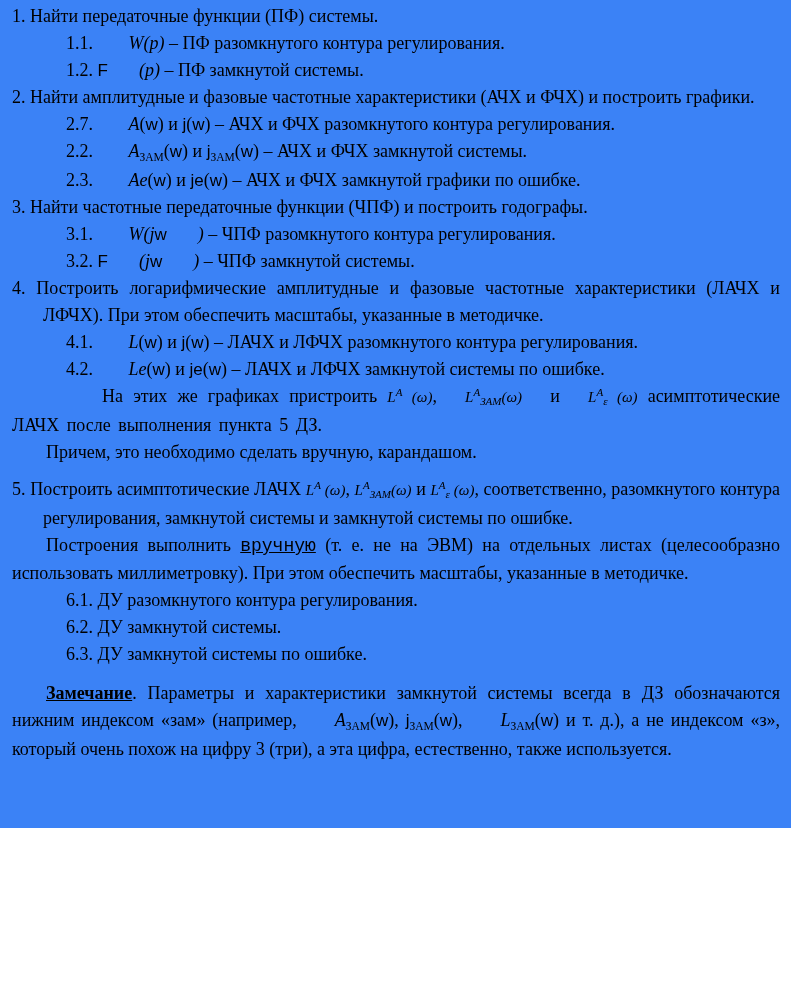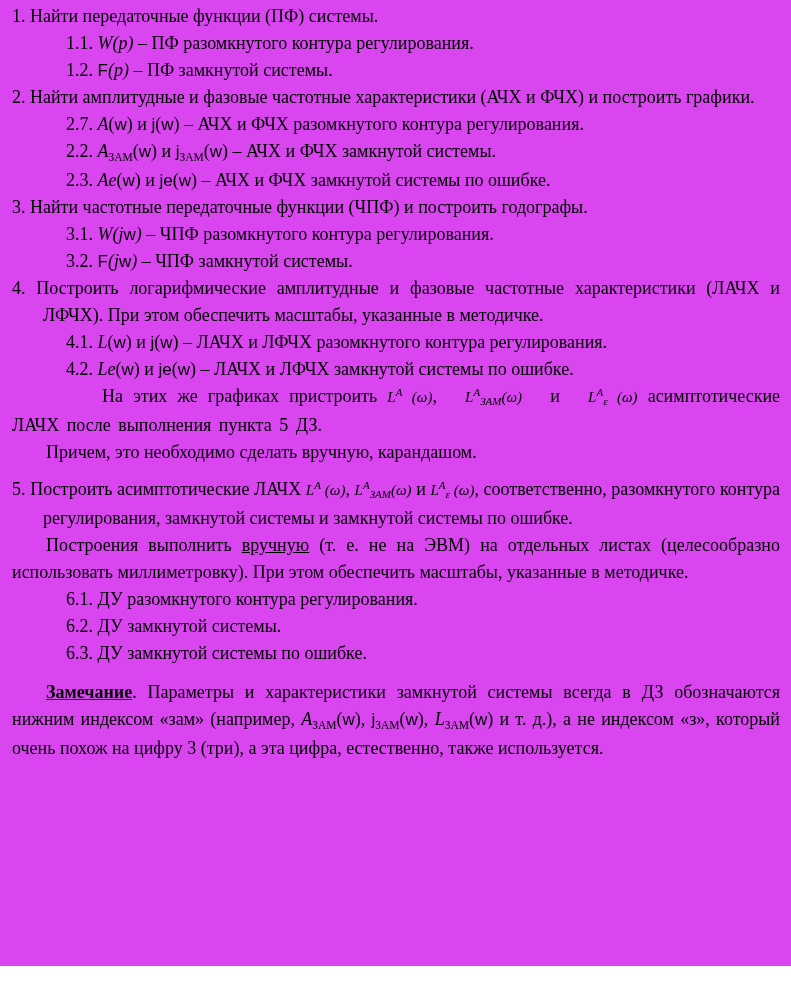--- a/index.html
+++ b/index.html
@@ -1,62 +1,62 @@
 <!DOCTYPE html>
 <html lang="ru"><head>
 <meta charset="utf-8">
 <style>
   html, body { margin: 0; padding: 0; background: #ffffff; }
   main {
     width: 791px;
-    height: 966px;
+    height: 828px;
     box-sizing: border-box;
     padding: 3px 11px 4px 12px;
     overflow: hidden;
     font-family: "Liberation Serif", serif;
     font-size: 18px;
     color: #000000;
-    background: #d946ef;
+    background: #3b82f6;
   }
   p {
     margin: 0;
     line-height: 27px;
     text-align: justify;
   }
   
   .p-item   { padding-left: 31px; text-indent: -31px; }
   .p-sub    { margin-left: 54px; text-align: left; }
   .p-ind    { text-indent: 34px; }
   .p-bigind { text-indent: 90px; word-spacing: 3px; }
   
   .sp-s { }
   .sp-m { margin-top: 10px; }
   .sp-l { margin-top: 12px; }
   
-  .s-i   { font-style: italic; }
+  .s-i   { font-style: italic; margin-left: 31px; }
   .s-n   { font-family: "Liberation Sans", sans-serif; font-size: 17px; }
-  .s-u   { text-decoration: underline; }
+  .s-u   { text-decoration: underline; font-family: Liberation Mono, monospace; }
   .s-bu  { font-weight: bold; text-decoration: underline; }
   .s-sub { font-size: 11.5px; position: relative; top: 3.5px; }
   .s-m    { font-style: italic; font-size: 15px; }
   .s-msup { font-style: italic; font-size: 11px; position: relative; top: -6px; }
   .s-msub { font-style: italic; font-size: 11px; position: relative; top: 3px; }
 </style>
 </head>
 <body>
 
 <main>
   <section>
       <p class="p-item"><span>1. Найти передаточные функции (ПФ) системы.</span></p>
       <p class="p-sub"><span>1.1. </span><span class="s-i">W(p)</span><span> – ПФ разомкнутого контура регулирования.</span></p>
       <p class="p-sub"><span>1.2. </span><span class="s-n">F</span><span class="s-i">(p)</span><span> – ПФ замкнутой системы.</span></p>
       <p class="p-item sp-s"><span>2. Найти амплитудные и фазовые частотные характеристики (АЧХ и ФЧХ) и построить графики.</span></p>
       <p class="p-sub"><span>2.7. </span><span class="s-i">A</span><span>(</span><span class="s-n">w</span><span>) и </span><span class="s-n">j</span><span>(</span><span class="s-n">w</span><span>) – АЧХ и ФЧХ разомкнутого контура регулирования.</span></p>
       <p class="p-sub"><span>2.2. </span><span class="s-i">A</span><span class="s-sub">ЗАМ</span><span>(</span><span class="s-n">w</span><span>) и </span><span class="s-n">j</span><span class="s-sub">ЗАМ</span><span>(</span><span class="s-n">w</span><span>) – АЧХ и ФЧХ замкнутой системы.</span></p>
-      <p class="p-sub"><span>2.3. </span><span class="s-i">Ae</span><span>(</span><span class="s-n">w</span><span>) и </span><span class="s-n">je</span><span>(</span><span class="s-n">w</span><span>) – АЧХ и ФЧХ замкнутой системы по ошибке.</span></p>
+      <p class="p-sub"><span>2.3. </span><span class="s-i">Ae</span><span>(</span><span class="s-n">w</span><span>) и </span><span class="s-n">je</span><span>(</span><span class="s-n">w</span><span>) – АЧХ и ФЧХ замкнутой графики по ошибке.</span></p>
       <p class="p-item sp-s"><span>3. Найти частотные передаточные функции (ЧПФ) и построить годографы.</span></p>
       <p class="p-sub"><span>3.1. </span><span class="s-i">W(j</span><span class="s-n">w</span><span class="s-i">)</span><span> – ЧПФ разомкнутого контура регулирования.</span></p>
       <p class="p-sub"><span>3.2. </span><span class="s-n">F</span><span class="s-i">(j</span><span class="s-n">w</span><span class="s-i">)</span><span> – ЧПФ замкнутой системы.</span></p>
       <p class="p-item sp-s"><span>4. Построить логарифмические амплитудные и фазовые частотные характеристики (ЛАЧХ и ЛФЧХ). При этом обеспечить масштабы, указанные в методичке.</span></p>
       <p class="p-sub"><span>4.1. </span><span class="s-i">L</span><span>(</span><span class="s-n">w</span><span>) и </span><span class="s-n">j</span><span>(</span><span class="s-n">w</span><span>) – ЛАЧХ и ЛФЧХ разомкнутого контура регулирования.</span></p>
       <p class="p-sub"><span>4.2. </span><span class="s-i">Le</span><span>(</span><span class="s-n">w</span><span>) и </span><span class="s-n">je</span><span>(</span><span class="s-n">w</span><span>) – ЛАЧХ и ЛФЧХ замкнутой системы по ошибке.</span></p>
       <p class="p-bigind"><span>На этих же графиках пристроить </span><span class="s-m">L</span><span class="s-msup">A</span><span class="s-m"> (ω)</span><span>,  </span><span class="s-m">L</span><span class="s-msup">A</span><span class="s-msub">ЗАМ</span><span class="s-m">(ω)</span><span>  и  </span><span class="s-m">L</span><span class="s-msup">A</span><span class="s-msub">ε</span><span class="s-m"> (ω)</span><span> асимптотические ЛАЧХ после выполнения пункта 5 ДЗ.</span></p>
       <p class="p-ind"><span>Причем, это необходимо сделать вручную, карандашом.</span></p>
       <p class="p-item sp-m"><span>5. Построить асимптотические ЛАЧХ </span><span class="s-m">L</span><span class="s-msup">A</span><span class="s-m"> (ω)</span><span>, </span><span class="s-m">L</span><span class="s-msup">A</span><span class="s-msub">ЗАМ</span><span class="s-m">(ω)</span><span> и </span><span class="s-m">L</span><span class="s-msup">A</span><span class="s-msub">ε</span><span class="s-m"> (ω)</span><span>, соответственно, разомкнутого контура регулирования, замкнутой системы и замкнутой системы по ошибке.</span></p>
       <p class="p-ind"><span>Построения выполнить </span><span class="s-u">вручную</span><span> (т. е. не на ЭВМ) на отдельных листах (целесообразно использовать миллиметровку). При этом обеспечить масштабы, указанные в методичке.</span></p>

